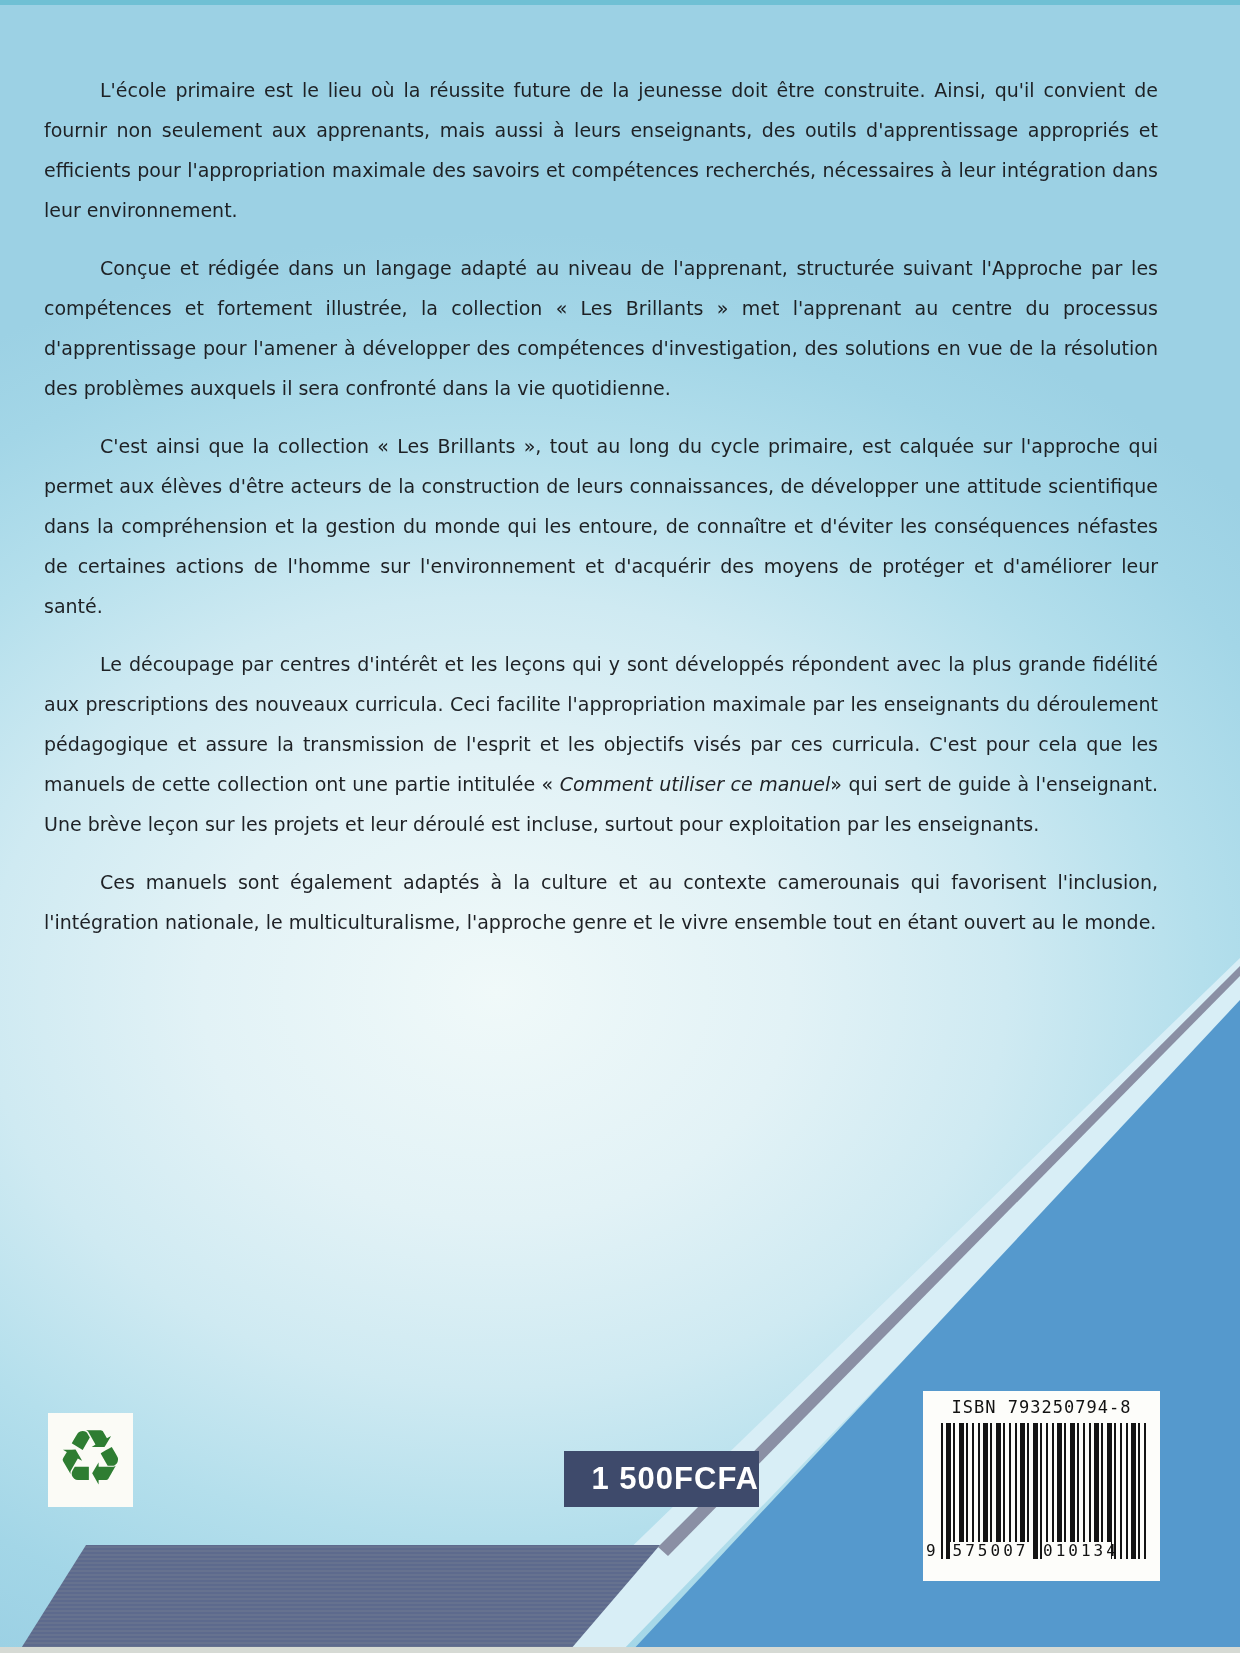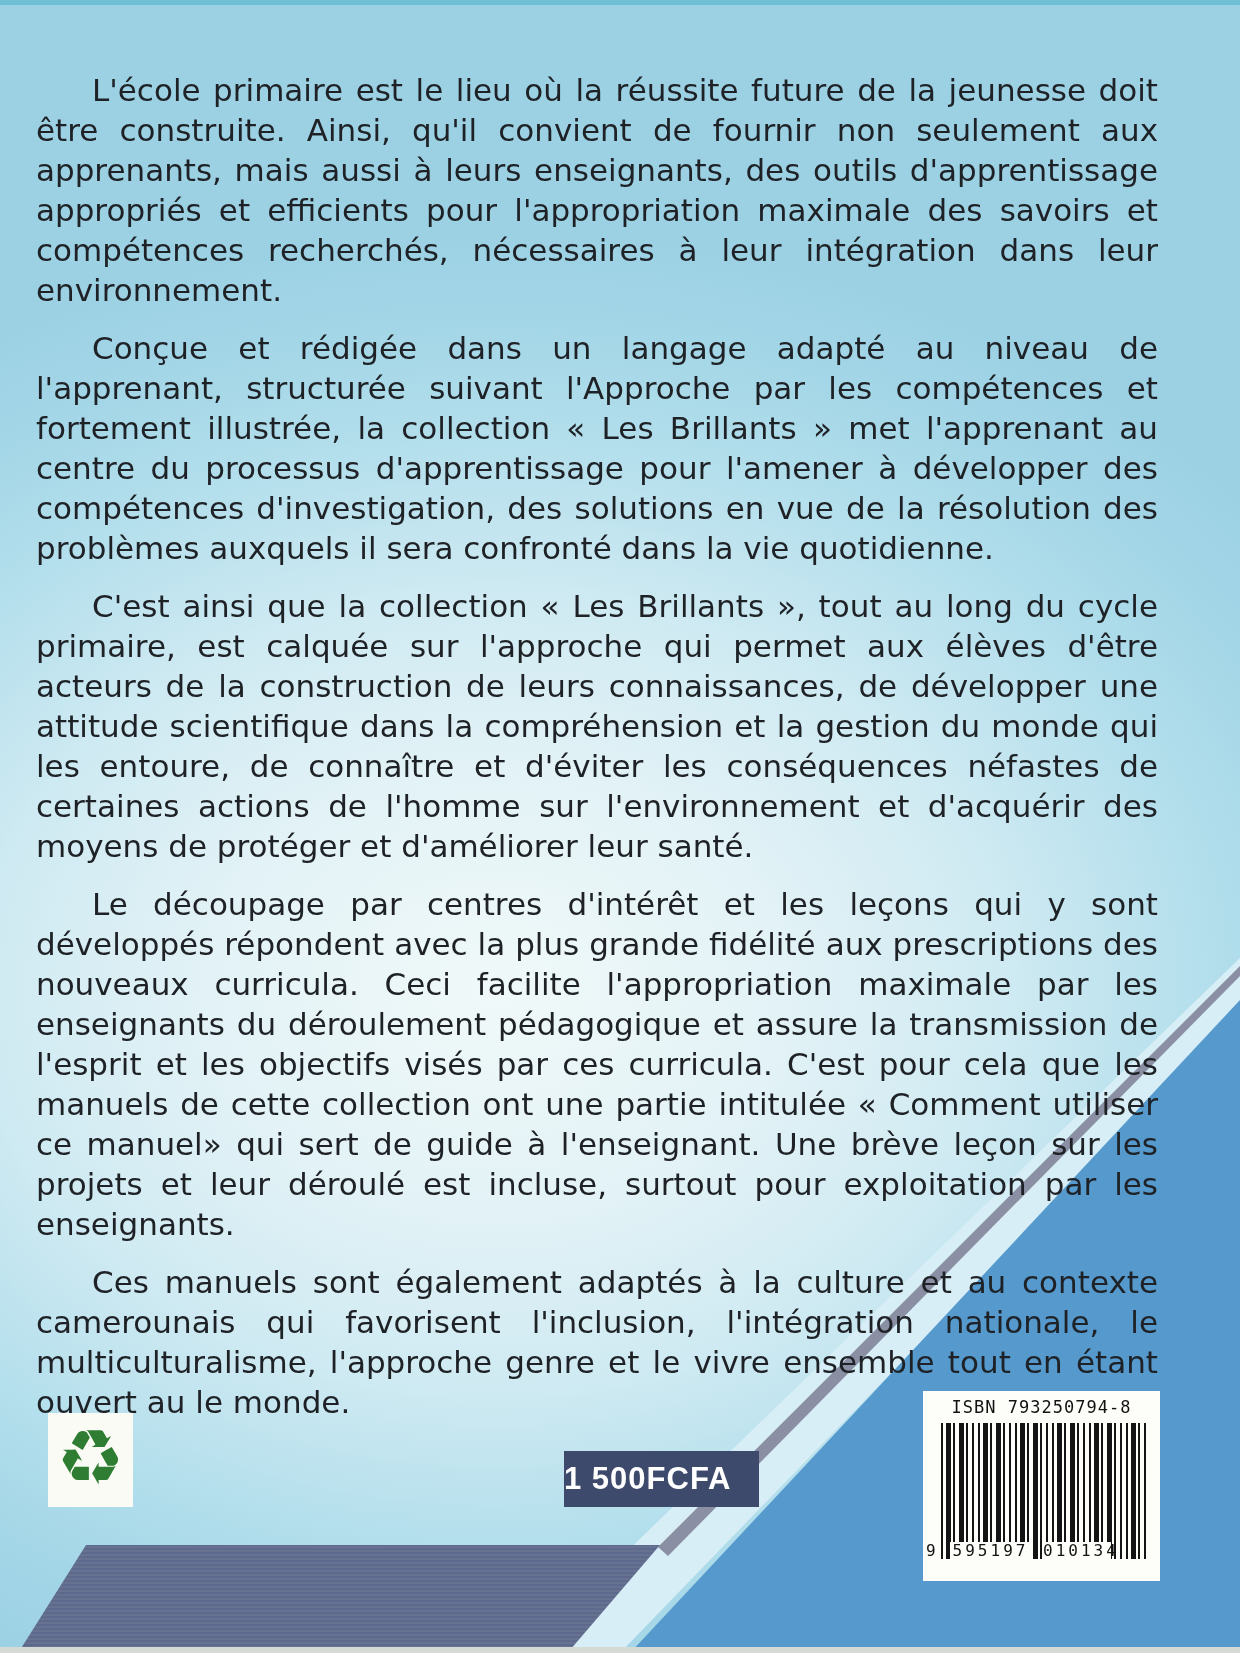--- a/index.html
+++ b/index.html
@@ -18,47 +18,47 @@
     overflow: hidden;
   }
   .top-strip {
     position: absolute; left: 0; top: 0;
     width: 1240px; height: 5px;
     background: var(--top_strip, #6fc0d4);
   }
   .shapes { position: absolute; left: 0; top: 0; width: 1240px; height: 1653px; }
 
   .blurb {
-    position: absolute; top: 70px; left: 36px; right: 82px;
+    position: absolute; top: 70px; left: 44px; right: 82px;
     color: var(--body_text, #1e2125);
-    font-size: 31px; line-height: 40px;
+    font-size: 19px; line-height: 40px;
     text-align: justify;
   }
   .blurb p { margin: 0 0 18px 0; text-indent: 56px; }
   .blurb p:last-child { margin-bottom: 12px; }
-  .seg-italic { }
+  .seg-italic { font-style: italic; }
 
   .recycle-box {
     position: absolute; left: 48px; top: 1413px;
     width: 85px; height: 94px;
     background: #fbfbf6;
     display: flex; align-items: center; justify-content: center;
   }
   .recycle-glyph {
     color: var(--recycle_green, #2e7d32);
     font-size: 76px; line-height: 1;
     transform: translateY(-2px);
   }
 
   .price-badge {
     position: absolute; left: 564px; top: 1451px;
     width: 195px; height: 56px;
     background: var(--price_badge_bg, #3e4a6b);
     color: var(--price_badge_text, #ffffff);
-    display: flex; align-items: center; justify-content: flex-start;
+    display: flex; align-items: center; justify-content: flex-end;
     font-family: "Liberation Sans", sans-serif;
     font-size: 31px; font-weight: bold; letter-spacing: 1px;
   }
 
   .barcode-box {
     position: absolute; left: 923px; top: 1391px;
     width: 237px; height: 190px;
     background: #fdfdfa;
     color: #121212;
   }
@@ -128,19 +128,19 @@
   </div>
 
   <div class="price-badge">
     <span>1 500FCFA</span>
   </div>
 
   <div class="barcode-box">
     <div class="isbn-label">ISBN 793250794-8</div>
     <div class="bars-wrap">
       <div class="bars"></div>
-      <div class="digit-patch patch-left">595197</div>
+      <div class="digit-patch patch-left">575007</div>
       <div class="digit-patch patch-right">010134</div>
     </div>
     <div class="lead-digit">9</div>
   </div>
 
 </div>
 
 </body></html>

